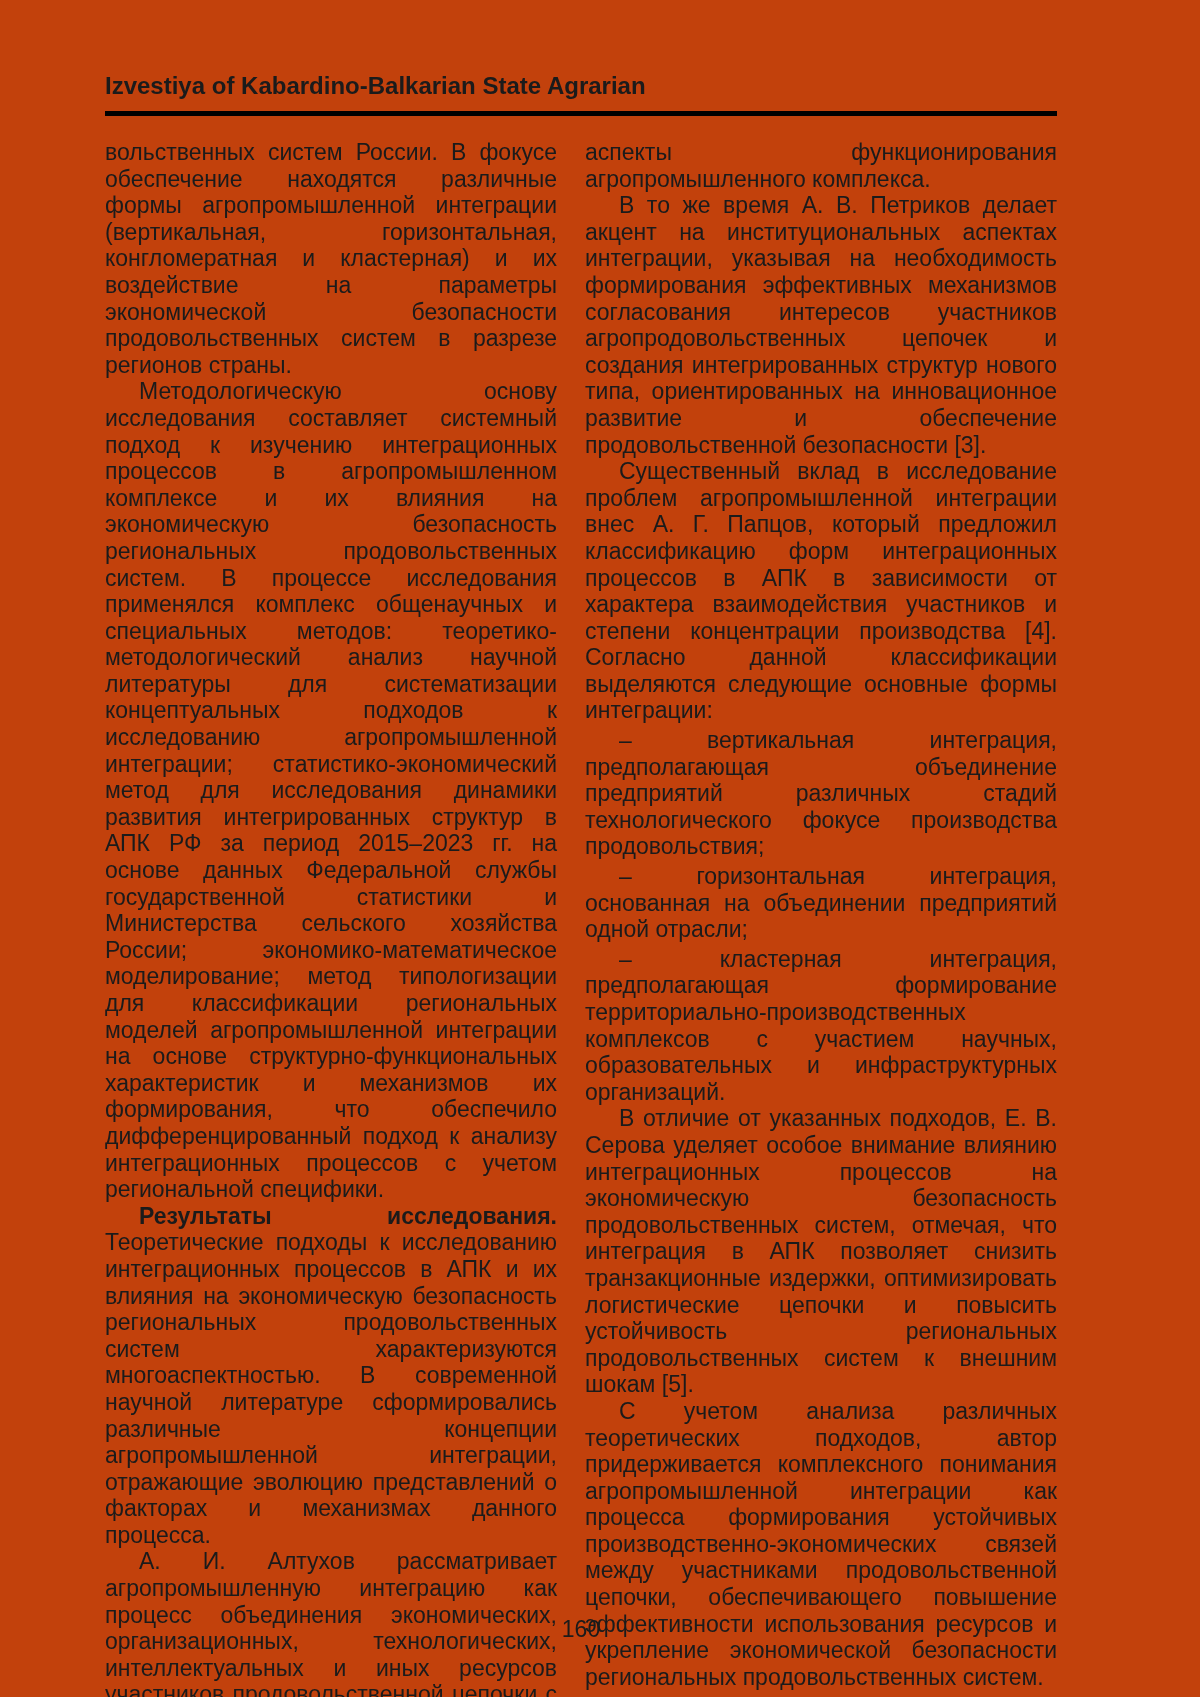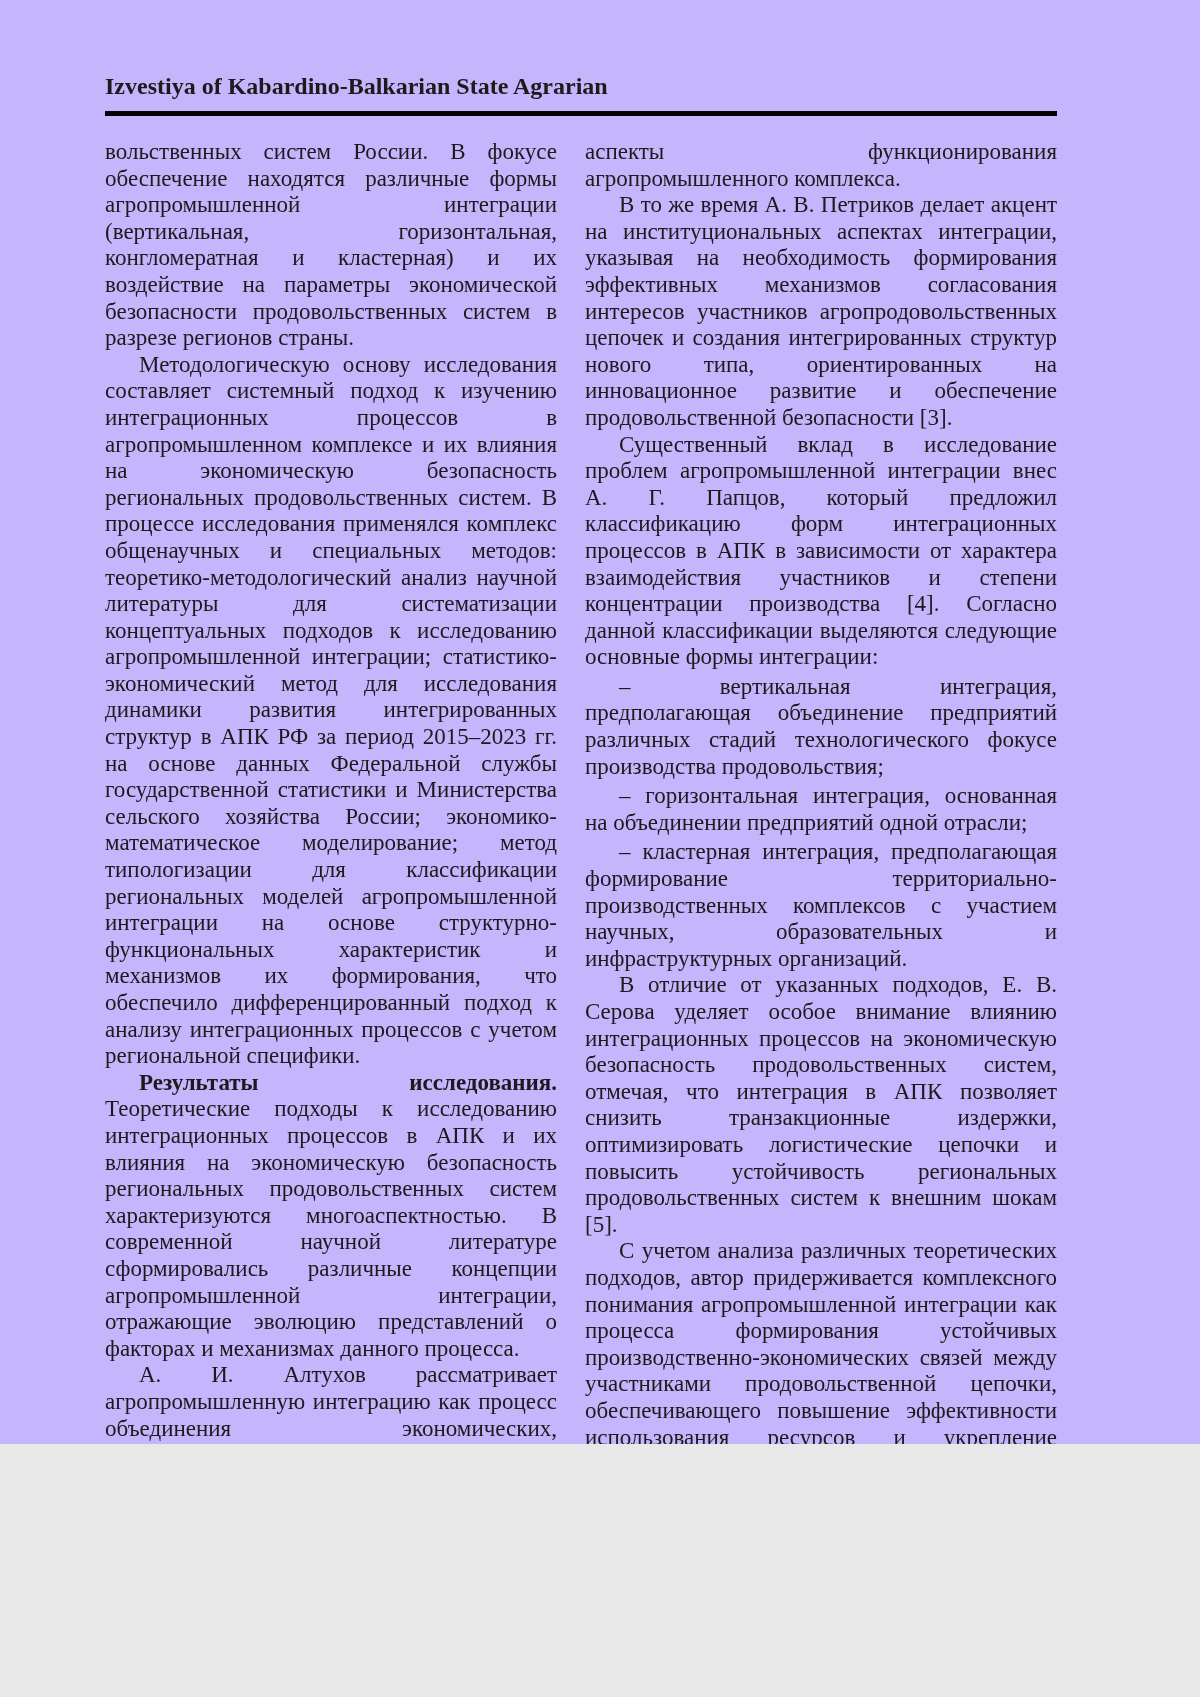--- a/index.html
+++ b/index.html
@@ -1,23 +1,23 @@
 <!DOCTYPE html>
 <html lang="en"><head>
 <meta charset="utf-8">
 <style>
   html, body { margin: 0; padding: 0; background: #e8e8e8; }
   .page {
     position: relative;
     width: 1200px;
-    height: 1444px;
+    height: 1697px;
     margin: 0 auto;
-    background: #c4b5fd;
+    background: #c2410c;
     color: #1b1b1b;
-    font-family: Liberation Serif, serif;
+    font-family: Liberation Sans, sans-serif;
     overflow: hidden;
   }
   .content {
     position: absolute;
     left: 105px;
     top: 0;
     width: 952px;
   }
   .header {
     padding-top: 70px;

